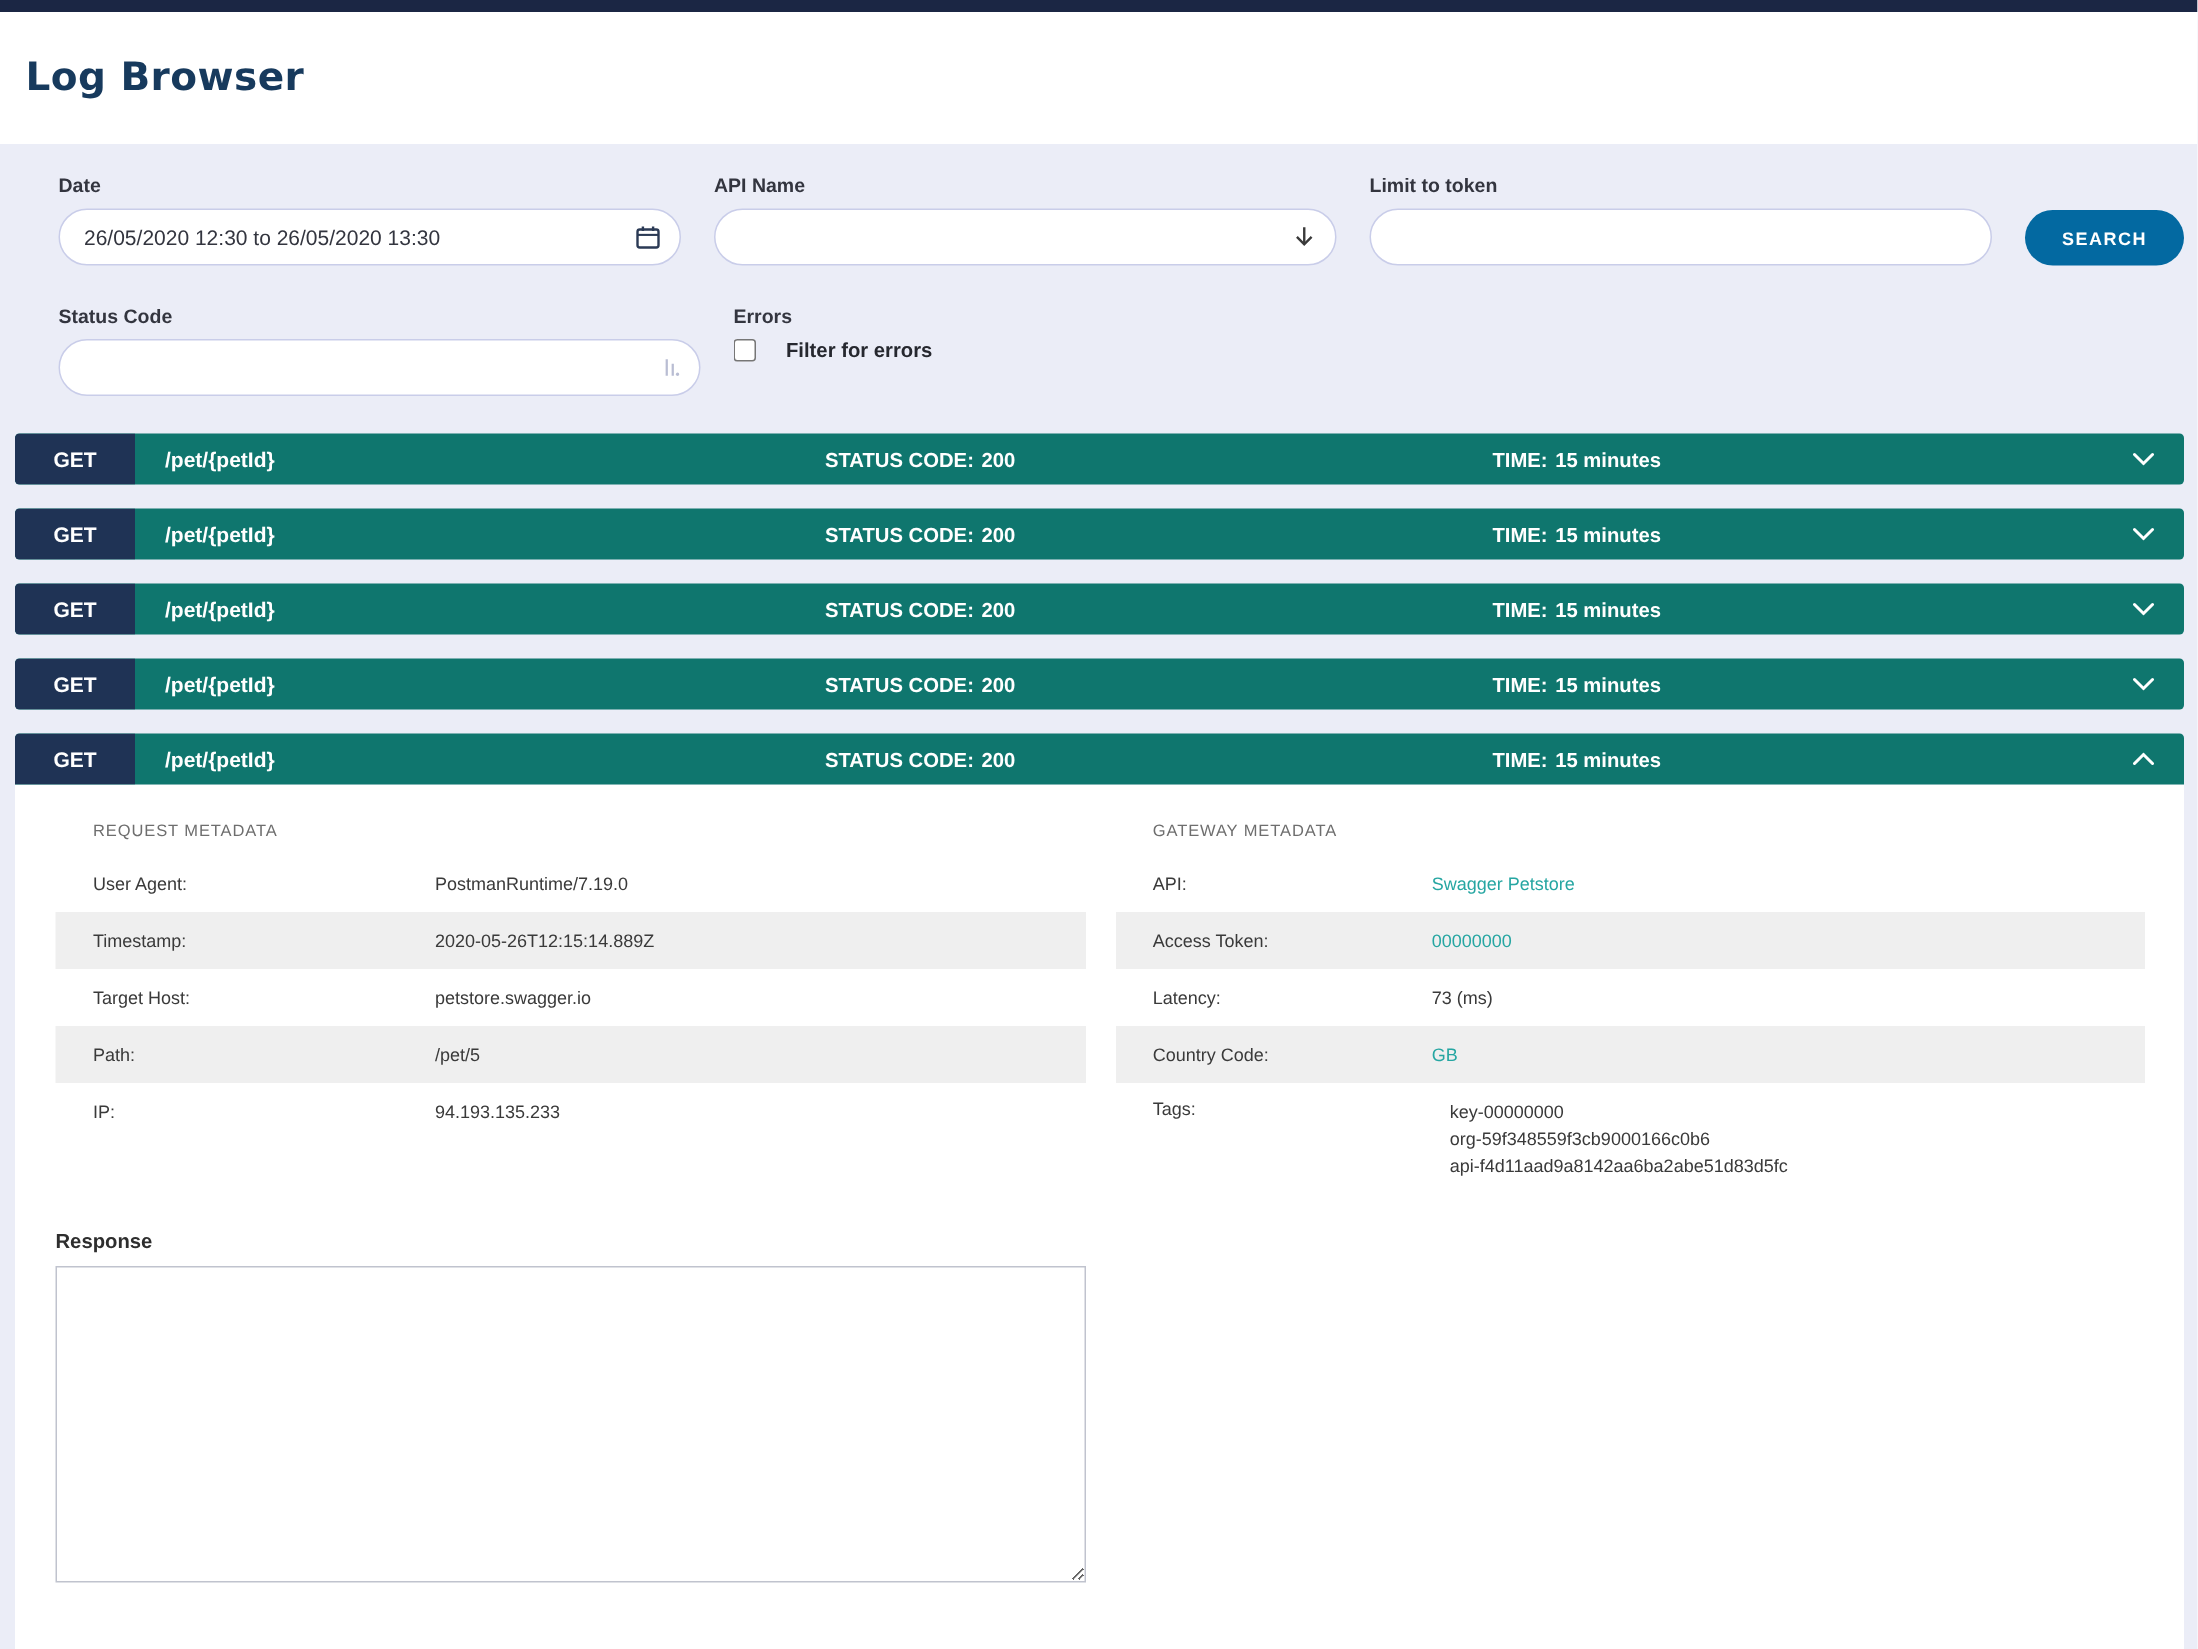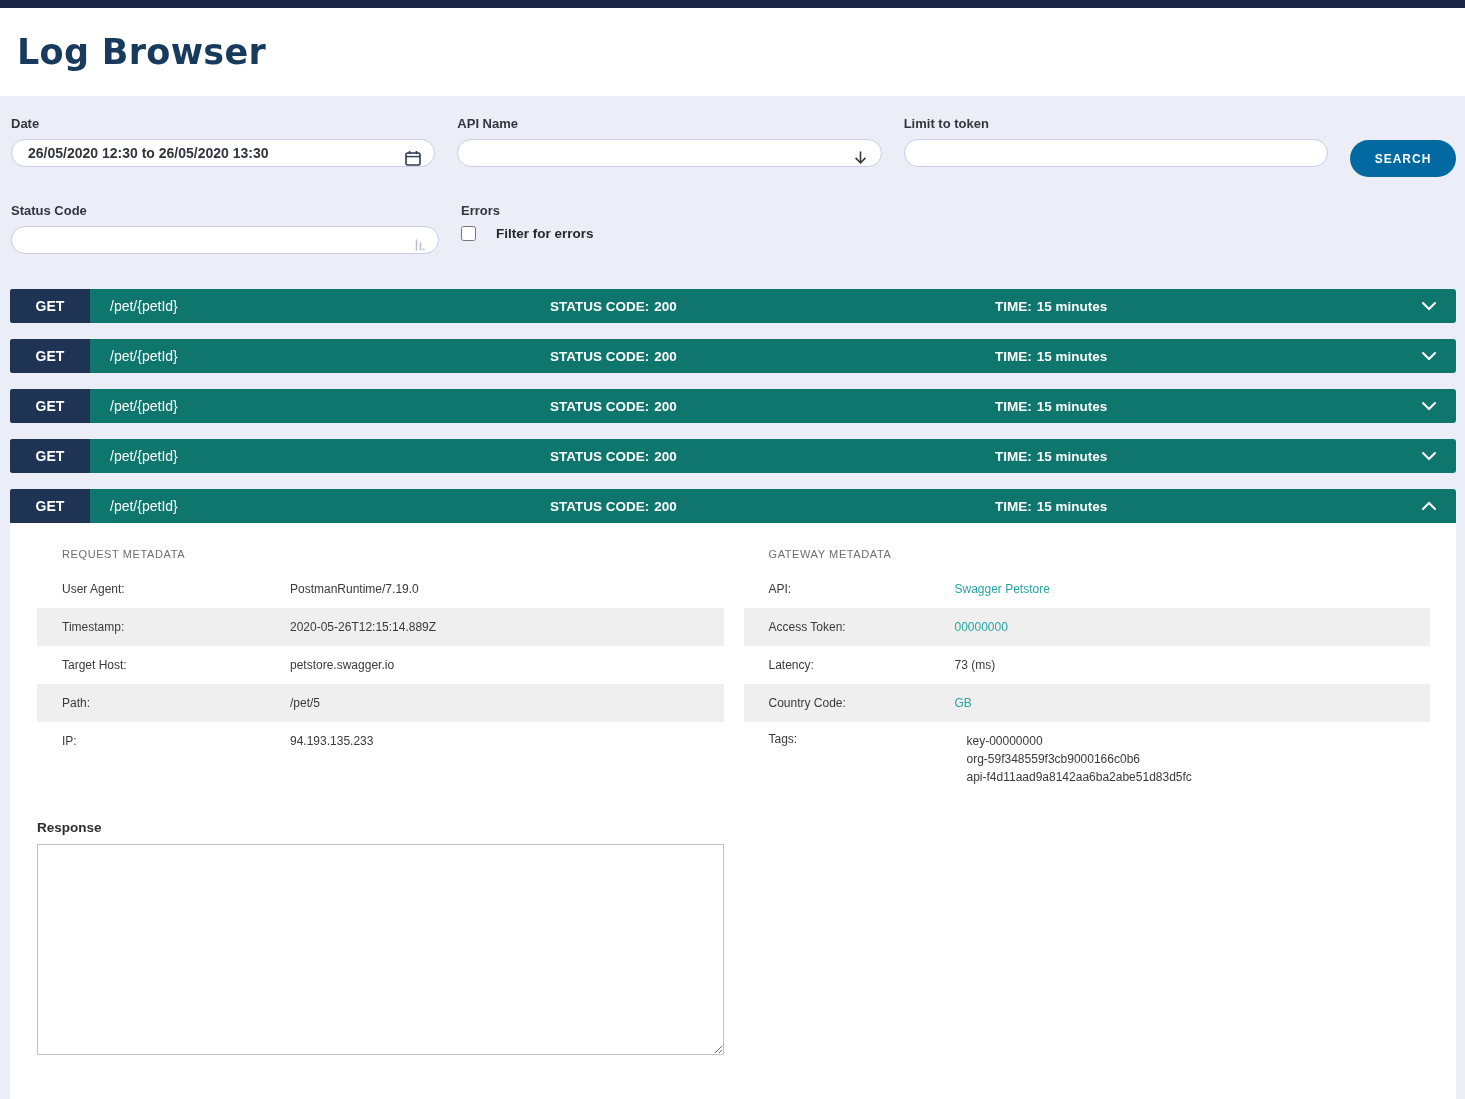--- a/index.html
+++ b/index.html
@@ -12,51 +12,51 @@
   .topbar { height: 8px; background: #1B2644; }
   .header {
     background: #ffffff;
     height: 88px;
     display: flex;
     align-items: center;
     padding-left: 17px;
   }
   .header h1 {
     font-family: "DejaVu Sans", sans-serif;
-    font-size: 35px;
+    font-size: 26px;
     font-weight: 700;
     color: #173A5D;
     letter-spacing: 0.3px;
   }
   
-  .filters { padding: 20px 9px 25px 11px; }
+  .filters { padding: 20px 9px 25px 11px; margin-left: 28px; }
   .filter-row { display: flex; gap: 22px; }
   .filter-row + .filter-row { margin-top: 26px; }
   .filter-group { width: 428px; }
   .filter-group label.flabel {
     display: block;
     font-size: 13px;
     font-weight: 600;
     color: #33353F;
     margin-bottom: 8px;
   }
   .input-wrap {
     position: relative;
     height: 38px;
   }
   .input-wrap input[type=text] {
     width: 100%;
-    height: 28px;
+    height: 38px;
     border: 1px solid #C9CDE9;
     border-radius: 19px;
     background: #ffffff;
     padding: 0 40px 0 16px;
     font-family: "Liberation Sans", sans-serif;
     font-size: 14px;
-    font-weight: 700;
+    font-weight: 400;
     color: #33353F;
     outline: none;
   }
   .input-icon {
     position: absolute;
     right: 14px;
     top: 50%;
     transform: translateY(-50%);
     display: flex;
     align-items: center;
@@ -113,21 +113,21 @@
     width: 80px;
     height: 100%;
     background: #1F3355;
     display: flex;
     align-items: center;
     justify-content: center;
     font-size: 14px;
     font-weight: 700;
     flex: 0 0 auto;
   }
-  .row-path { margin-left: 20px; font-size: 14px; font-weight: 400; }
+  .row-path { margin-left: 20px; font-size: 14px; font-weight: 700; }
   .row-status { position: absolute; left: 540px; font-size: 13.5px; }
   .row-time   { position: absolute; left: 985px; font-size: 13.5px; }
   .seg-label { font-weight: 600; }
   .seg-value { font-weight: 700; margin-left: 5px; }
   .row-chevron { position: absolute; right: 20px; top: 50%; transform: translateY(-50%); display: flex; }
   
   .detail-panel {
     margin: 0 9px 0 10px;
     background: #ffffff;
     padding: 25px 26px 40px 27px;

